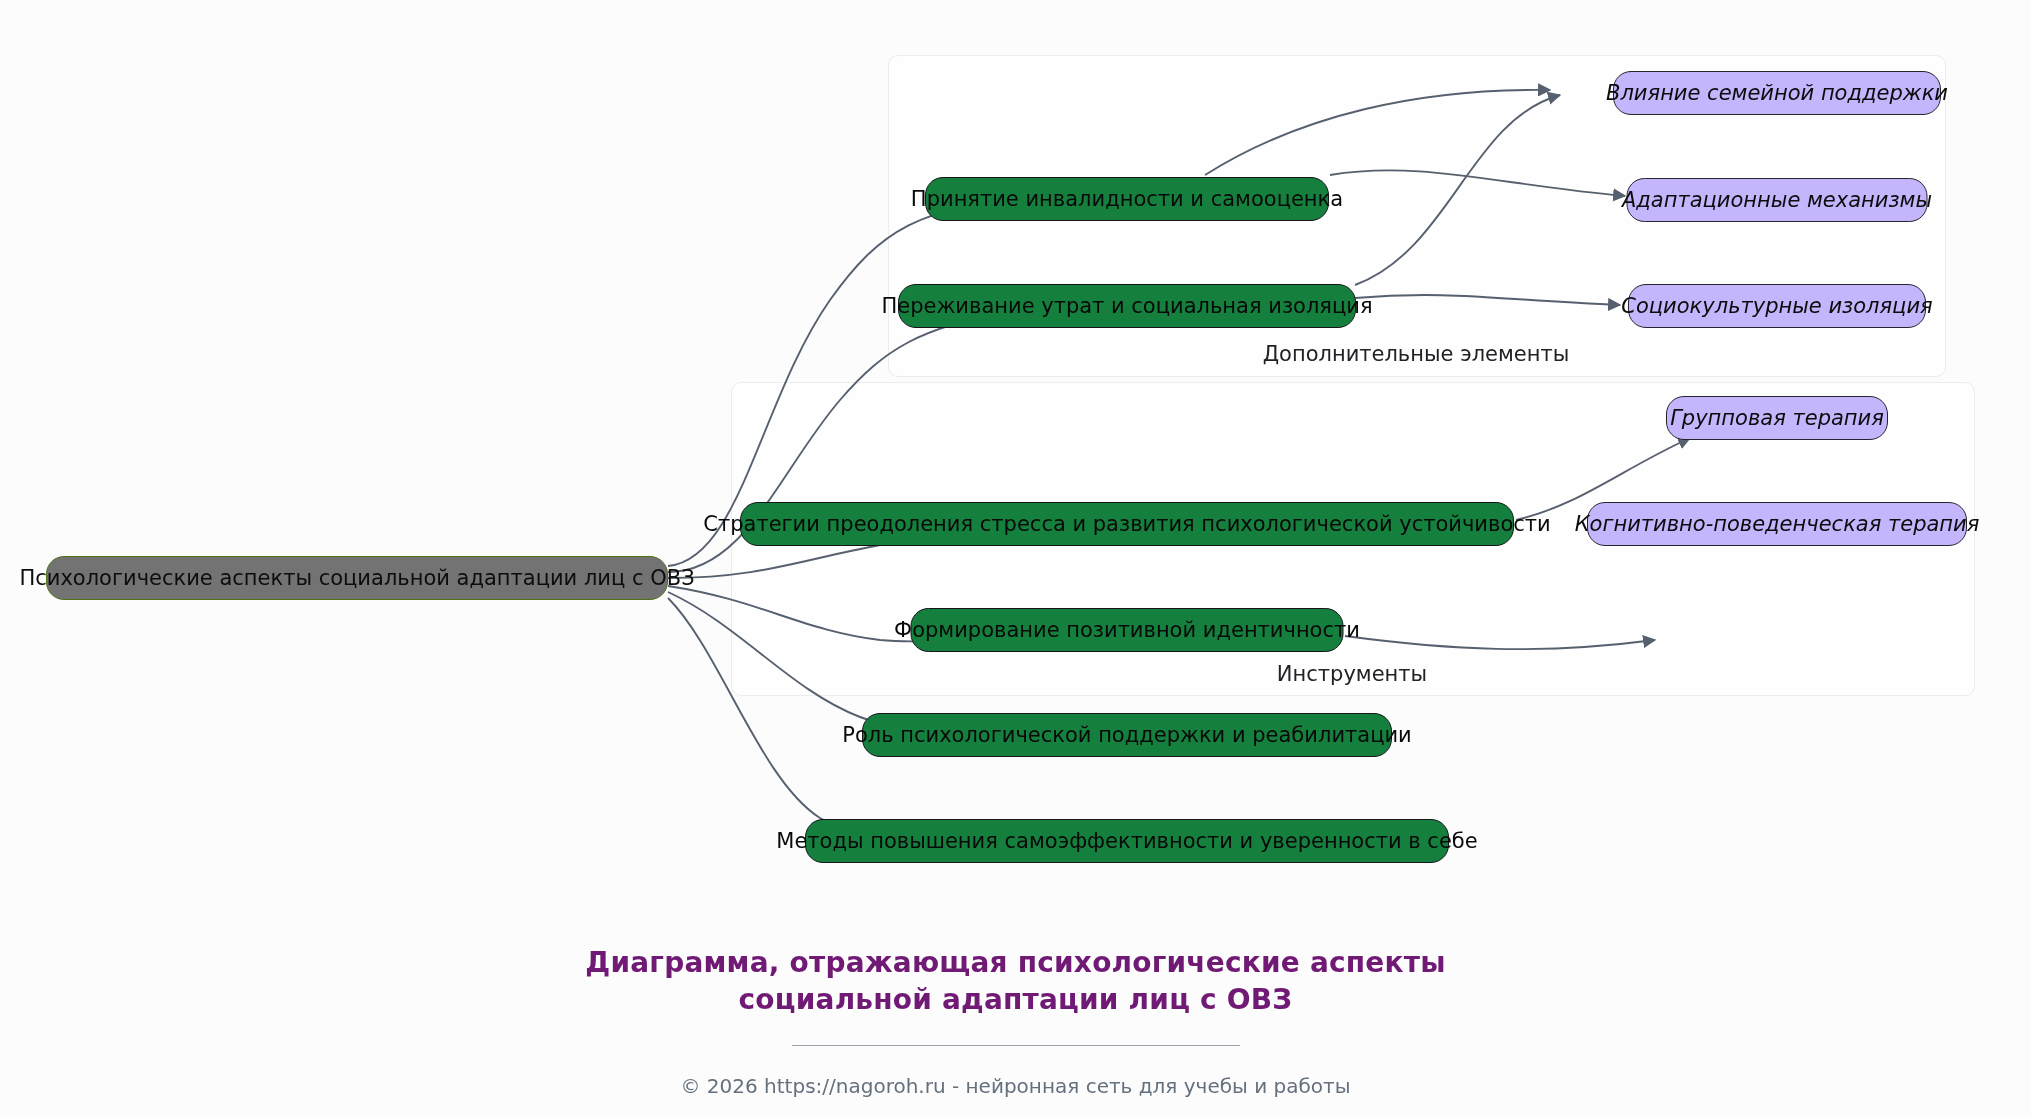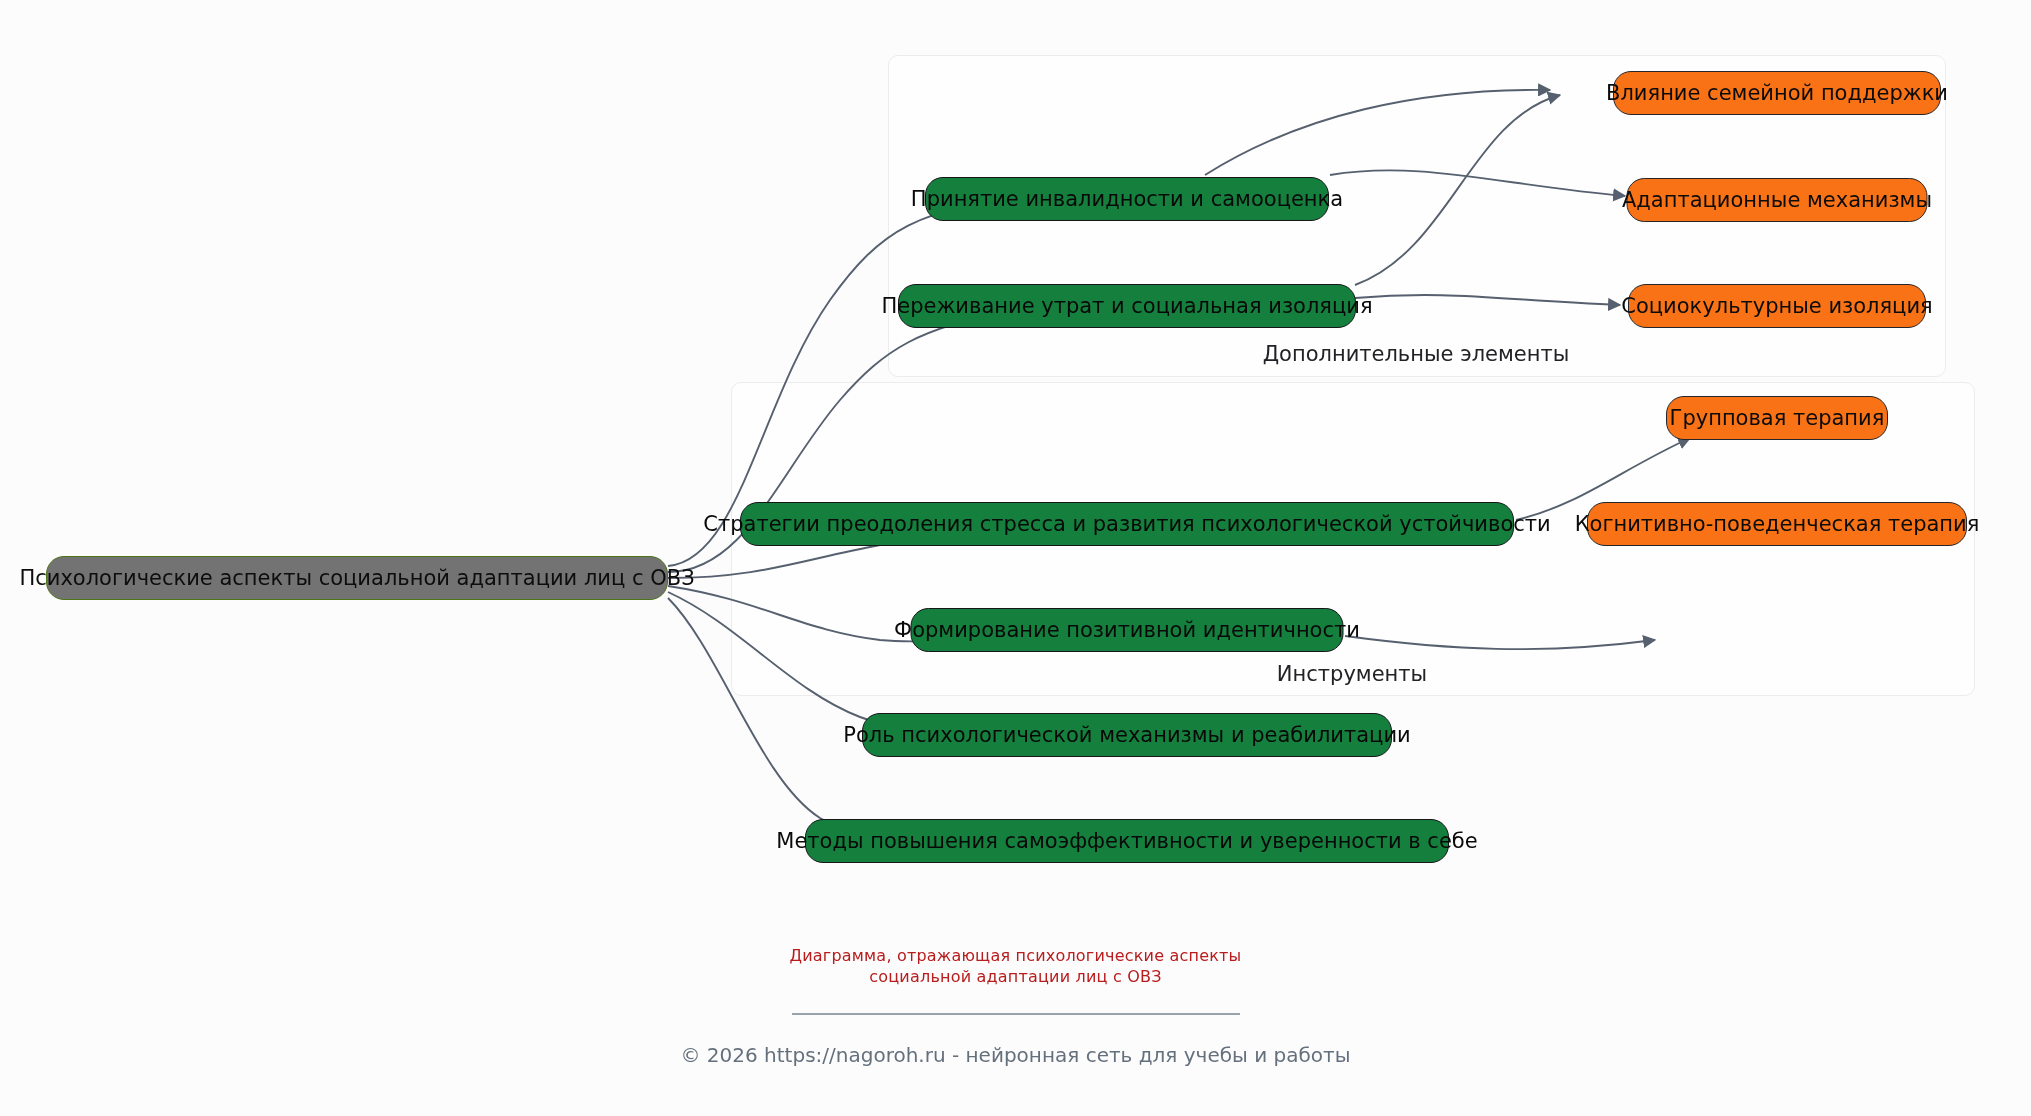--- a/index.html
+++ b/index.html
@@ -56,35 +56,36 @@
     color: #0d0d0d;
     font-size: 21px;
   }
   .node-branch {
     background: #15803d;
     border: 1.7px solid #16151a;
     color: #090909;
     font-size: 21px;
   }
   .node-leaf {
-    background: #f97316;
+    background: #c4b5fd;
     border: 1.7px solid #25262b;
     color: #0c0c0c;
     font-size: 21px;
+    font-style: italic;
   }
   #footer {
     position: absolute;
     left: 0;
     width: 2031px;
     text-align: center;
   }
   .footer-title {
-    font-size: 16px;
-    font-weight: normal;
-    color: #b91c1c;
+    font-size: 28px;
+    font-weight: bold;
+    color: #701a75;
     line-height: 1.32;
     letter-spacing: 0.2px;
   }
   .footer-rule {
     width: 448px;
     height: 1.5px;
     background: #9aa3ad;
     margin: 26px auto 0 auto;
   }
   .footer-credit {
@@ -149,21 +150,21 @@
 
   <div class="node node-branch" style="left:1127px; top:524px; width:774px; height:44px;">
     <span>Стратегии преодоления стресса и развития психологической устойчивости</span>
   </div>
 
   <div class="node node-branch" style="left:1127px; top:630px; width:433px; height:44px;">
     <span>Формирование позитивной идентичности</span>
   </div>
 
   <div class="node node-branch" style="left:1127px; top:735px; width:530px; height:44px;">
-    <span>Роль психологической механизмы и реабилитации</span>
+    <span>Роль психологической поддержки и реабилитации</span>
   </div>
 
   <div class="node node-branch" style="left:1127px; top:841px; width:644px; height:44px;">
     <span>Методы повышения самоэффективности и уверенности в себе</span>
   </div>
 
   <div class="node node-leaf" style="left:1777px; top:93px; width:328px; height:44px;">
     <span>Влияние семейной поддержки</span>
   </div>
 

